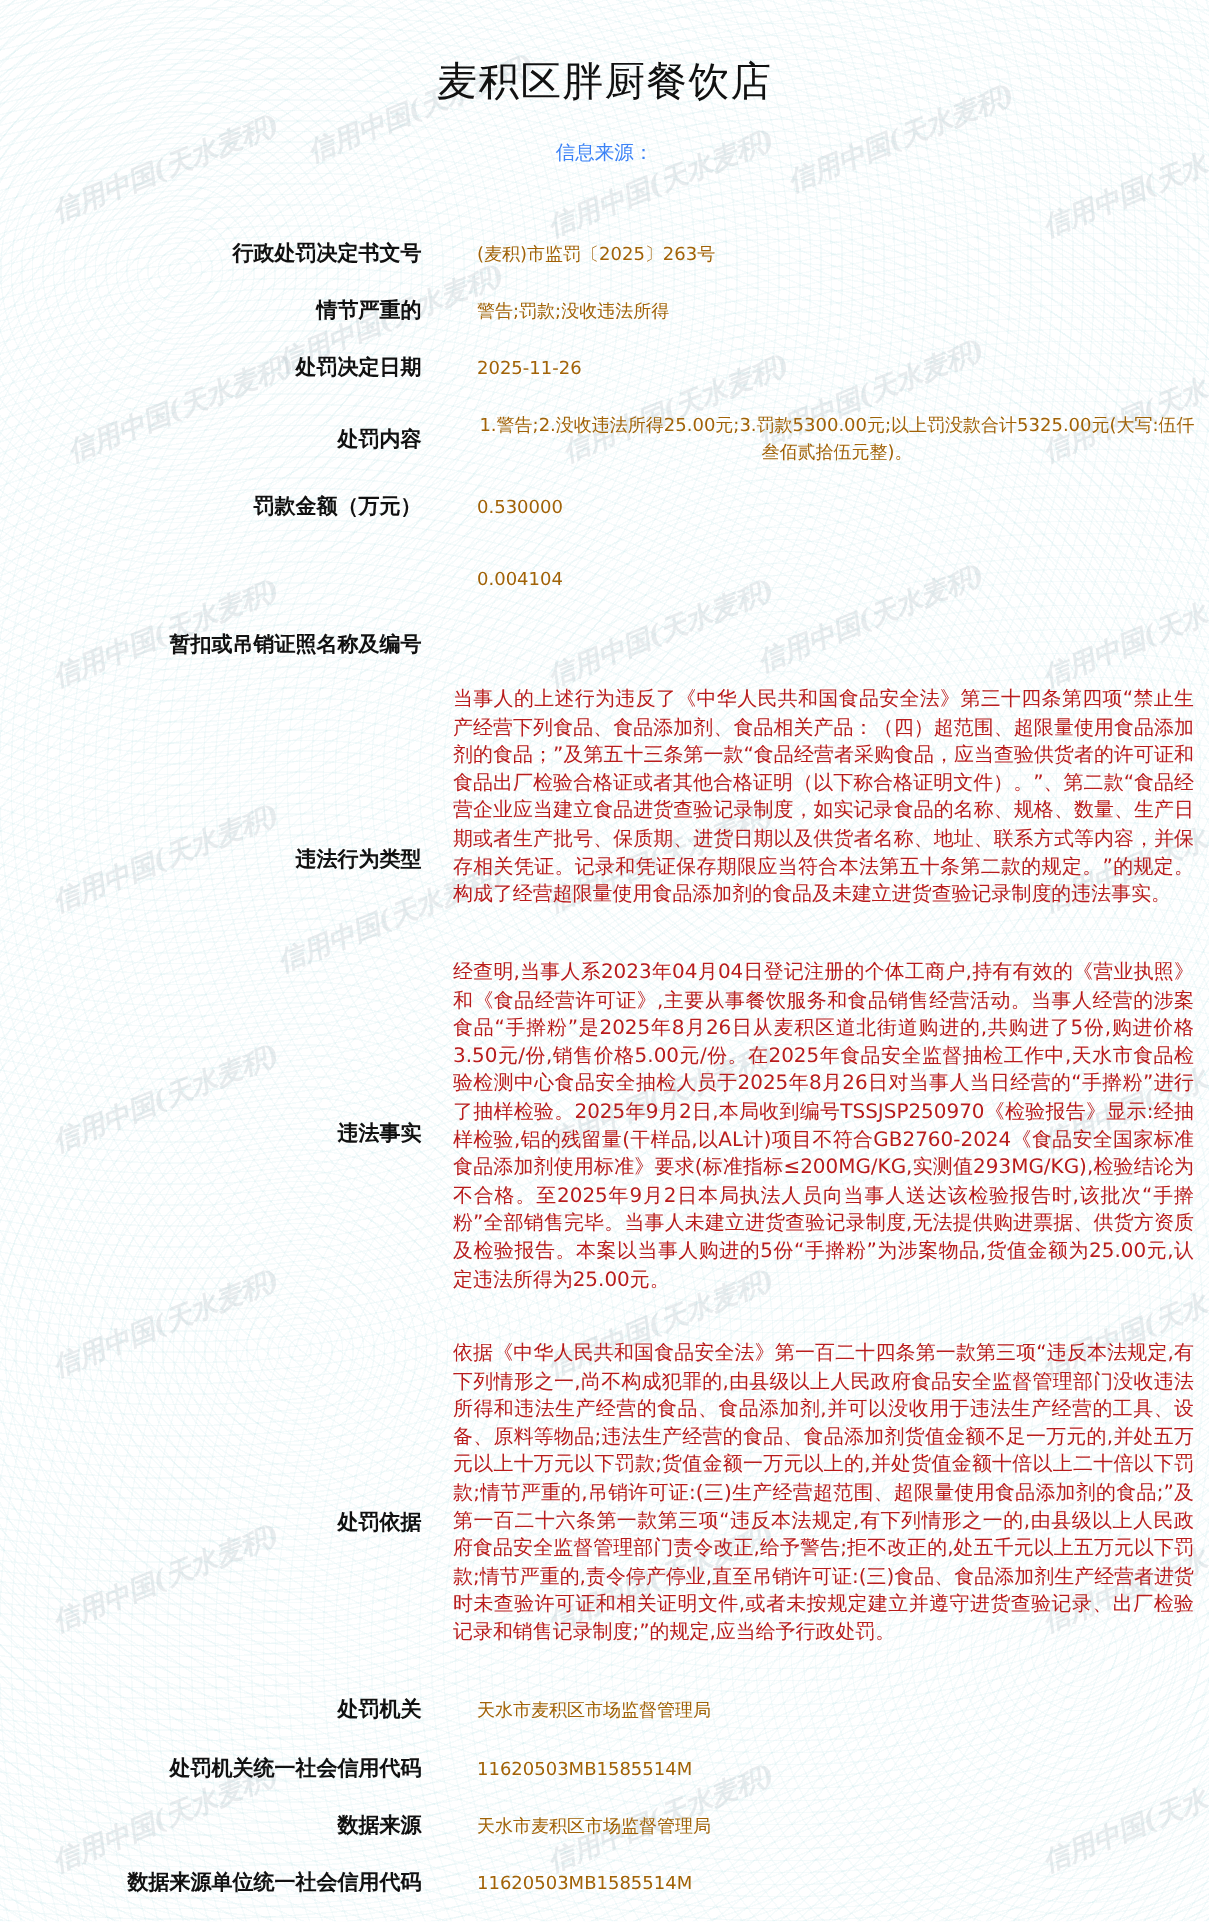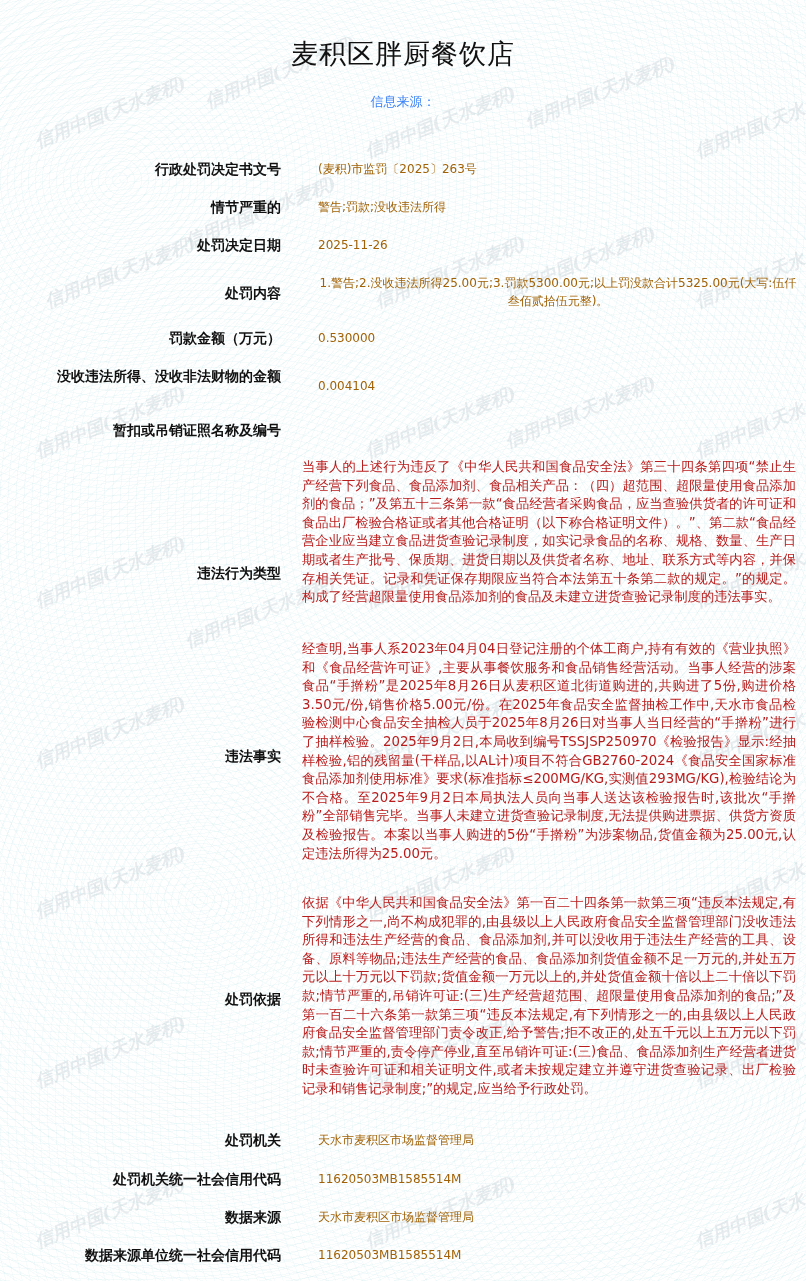--- a/index.html
+++ b/index.html
@@ -110,42 +110,41 @@
     <div class="value" style="width:480px;text-align:center;">1.警告;2.没收违法所得25.00元;3.罚款5300.00元;以上罚没款合计5325.00元(大写:伍仟叁佰贰拾伍元整)。</div>
   </div>
 
   <div class="row" style="top:329px;">
     <div class="label">罚款金额（万元）</div>
     <div class="value">0.530000</div>
   </div>
 
   <div class="row" style="top:367px;">
     <div class="label">
-      <div>没收违法所得、没收非法财物的金额</div>
     </div>
     <div class="value" style="top:10px;">0.004104</div>
   </div>
 
   <div class="row" style="top:421px;">
     <div class="label">暂扣或吊销证照名称及编号</div>
     <div class="value"></div>
   </div>
 
   <div class="row" style="top:458px;">
     <div class="label" style="top:65px;margin-top:41px;">违法行为类型</div>
     <div class="para">当事人的上述行为违反了《中华人民共和国食品安全法》第三十四条第四项“禁止生产经营下列食品、食品添加剂、食品相关产品：（四）超范围、超限量使用食品添加剂的食品；”及第五十三条第一款“食品经营者采购食品，应当查验供货者的许可证和食品出厂检验合格证或者其他合格证明（以下称合格证明文件）。”、第二款“食品经营企业应当建立食品进货查验记录制度，如实记录食品的名称、规格、数量、生产日期或者生产批号、保质期、进货日期以及供货者名称、地址、联系方式等内容，并保存相关凭证。记录和凭证保存期限应当符合本法第五十条第二款的规定。”的规定。构成了经营超限量使用食品添加剂的食品及未建立进货查验记录制度的违法事实。</div>
   </div>
 
   <div class="row" style="top:640px;">
     <div class="label" style="top:107px;">违法事实</div>
     <div class="para">经查明,当事人系2023年04月04日登记注册的个体工商户,持有有效的《营业执照》和《食品经营许可证》,主要从事餐饮服务和食品销售经营活动。当事人经营的涉案食品“手擀粉”是2025年8月26日从麦积区道北街道购进的,共购进了5份,购进价格3.50元/份,销售价格5.00元/份。在2025年食品安全监督抽检工作中,天水市食品检验检测中心食品安全抽检人员于2025年8月26日对当事人当日经营的“手擀粉”进行了抽样检验。2025年9月2日,本局收到编号TSSJSP250970《检验报告》显示:经抽样检验,铝的残留量(干样品,以AL计)项目不符合GB2760-2024《食品安全国家标准食品添加剂使用标准》要求(标准指标≤200MG/KG,实测值293MG/KG),检验结论为不合格。至2025年9月2日本局执法人员向当事人送达该检验报告时,该批次“手擀粉”全部销售完毕。当事人未建立进货查验记录制度,无法提供购进票据、供货方资质及检验报告。本案以当事人购进的5份“手擀粉”为涉案物品,货值金额为25.00元,认定违法所得为25.00元。</div>
   </div>
 
   <div class="row" style="top:894px;">
-    <div class="label" style="top:96px;text-align:right;">处罚依据</div>
+    <div class="label" style="top:112px;text-align:right;">处罚依据</div>
     <div class="para">依据《中华人民共和国食品安全法》第一百二十四条第一款第三项“违反本法规定,有下列情形之一,尚不构成犯罪的,由县级以上人民政府食品安全监督管理部门没收违法所得和违法生产经营的食品、食品添加剂,并可以没收用于违法生产经营的工具、设备、原料等物品;违法生产经营的食品、食品添加剂货值金额不足一万元的,并处五万元以上十万元以下罚款;货值金额一万元以上的,并处货值金额十倍以上二十倍以下罚款;情节严重的,吊销许可证:(三)生产经营超范围、超限量使用食品添加剂的食品;”及第一百二十六条第一款第三项“违反本法规定,有下列情形之一的,由县级以上人民政府食品安全监督管理部门责令改正,给予警告;拒不改正的,处五千元以上五万元以下罚款;情节严重的,责令停产停业,直至吊销许可证:(三)食品、食品添加剂生产经营者进货时未查验许可证和相关证明文件,或者未按规定建立并遵守进货查验记录、出厂检验记录和销售记录制度;”的规定,应当给予行政处罚。</div>
   </div>
 
   <div class="row" style="top:1131px;">
     <div class="label">处罚机关</div>
     <div class="value">天水市麦积区市场监督管理局</div>
   </div>
 
   <div class="row" style="top:1170px;">
     <div class="label">处罚机关统一社会信用代码</div>

